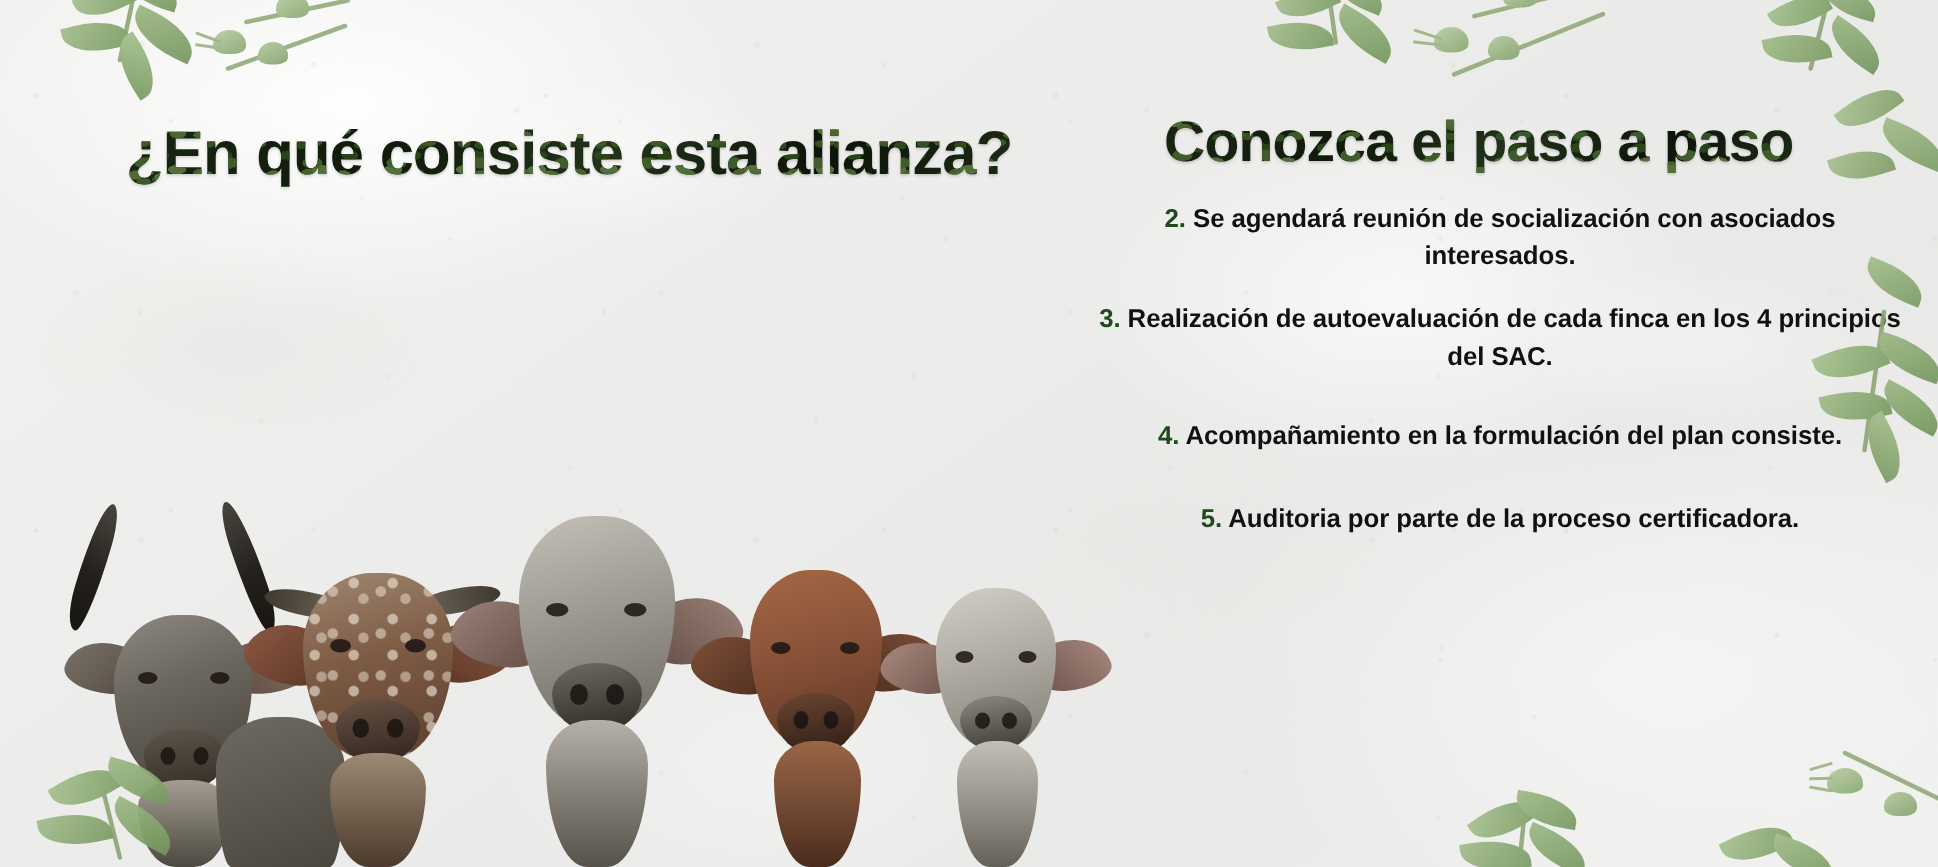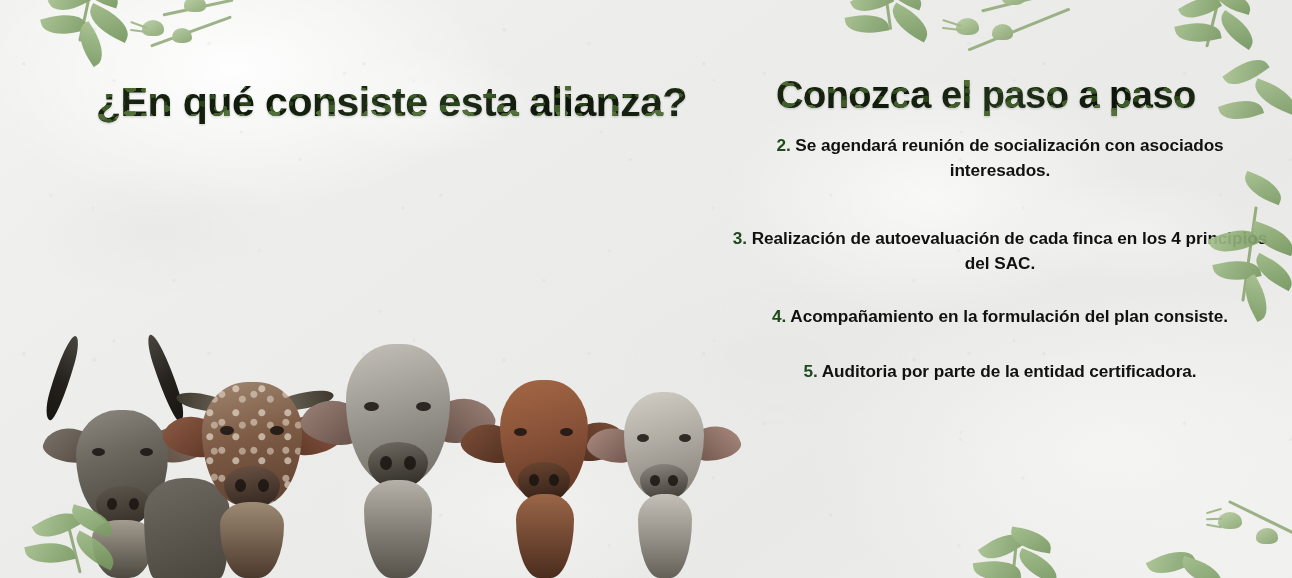--- a/index.html
+++ b/index.html
@@ -69,42 +69,42 @@
       radial-gradient(ellipse 9px 5px at 56% 88%, #2a441a 0 60%, transparent 62%),
       radial-gradient(ellipse 10px 5px at 71% 10%, #52703a 0 60%, transparent 62%),
       radial-gradient(ellipse 8px 4px at 38% 44%, #476228 0 60%, transparent 62%),
       linear-gradient(120deg,#1a2612 0%,#101a0b 30%,#22321a 55%,#0d140a 78%,#1d2b14 100%);
     background-size:46px 30px,38px 26px,52px 32px,34px 24px,44px 30px,
                     40px 27px,56px 36px,42px 28px,48px 31px,36px 25px,100% 100%;
     -webkit-background-clip:text;background-clip:text;
     -webkit-text-fill-color:transparent;
     filter:drop-shadow(0 1px 1px rgba(0,0,0,.18));
   }
-  #heading-left{left:96px;top:79px;font-size:41px;}
+  #heading-left{left:84px;top:79px;font-size:41px;}
   #heading-right{left:776px;top:74px;font-size:38px;}
 
   
   #intro-paragraph{
     position:absolute;left:28px;top:157px;width:690px;
     text-align:center;
     font-size:30.5px;line-height:36px;
     color:#181818;font-weight:400;letter-spacing:-0.1px;
   }
 
   
   #steps-list{position:absolute;left:14px;top:133px;width:560px;}
   .step{
     text-align:center;
     font-size:17.2px;line-height:25px;font-weight:bold;
     color:#111110;letter-spacing:-0.05px;
     margin-bottom:26px;
   }
   .step .num{color:#1e4a1c;}
   .step-1{margin-bottom:32px;}
-  .step-2{margin-bottom:43px;}
+  .step-2{margin-bottom:17px;}
   .step-3{margin-bottom:28px;}
   .step-4{margin-bottom:30px;}
   .step-5{margin-bottom:32px;}
   .step-6{margin-bottom:0;}
 
   
   #cattle-photo{
     position:absolute;left:40px;bottom:0;width:660px;height:250px;
   }
   .cow{position:absolute;bottom:0;}
@@ -270,21 +270,21 @@
       <div class="step step-3" style="padding:0 8px;">
         <span class="num">3.</span>
         <span>Realización de autoevaluación de cada finca en los 4 principios del SAC.</span>
       </div>
       <div class="step step-4" style="padding:0 10px;">
         <span class="num">4.</span>
         <span>Acompañamiento en la formulación del plan consiste.</span>
       </div>
       <div class="step step-5">
         <span class="num">5.</span>
-        <span>Auditoria por parte de la entidad certificadora.</span>
+        <span>Auditoria por parte de la proceso certificadora.</span>
       </div>
     </div>
   </div>
 
   <div class="sprig" style="left:30px;top:-18px;width:130px;height:100px;opacity:.92;">
     <div class="stem" style="left:54px;top:4px;width:3px;height:56px;background:#8ea776;transform:rotate(12deg);"></div>
     <div class="lf" style="left:20px;top:8px;width:40px;height:20px;background:linear-gradient(135deg,#a7c08f,#7d9e66);transform:rotate(-28deg);"></div>
     <div class="lf" style="left:52px;top:2px;width:38px;height:19px;background:linear-gradient(135deg,#9fba86,#76985f);transform:rotate(18deg);"></div>
     <div class="lf" style="left:12px;top:32px;width:44px;height:21px;background:linear-gradient(135deg,#a3bd8b,#7a9a62);transform:rotate(-14deg);"></div>
     <div class="lf" style="left:56px;top:30px;width:46px;height:22px;background:linear-gradient(135deg,#9cb883,#74965d);transform:rotate(26deg);"></div>

